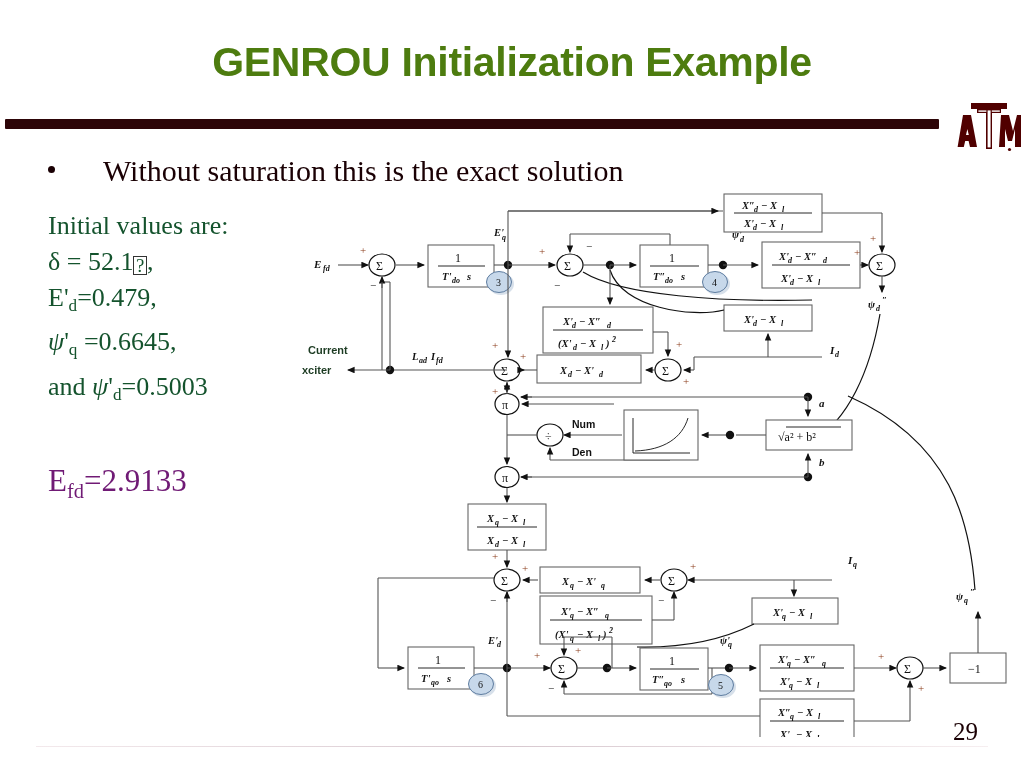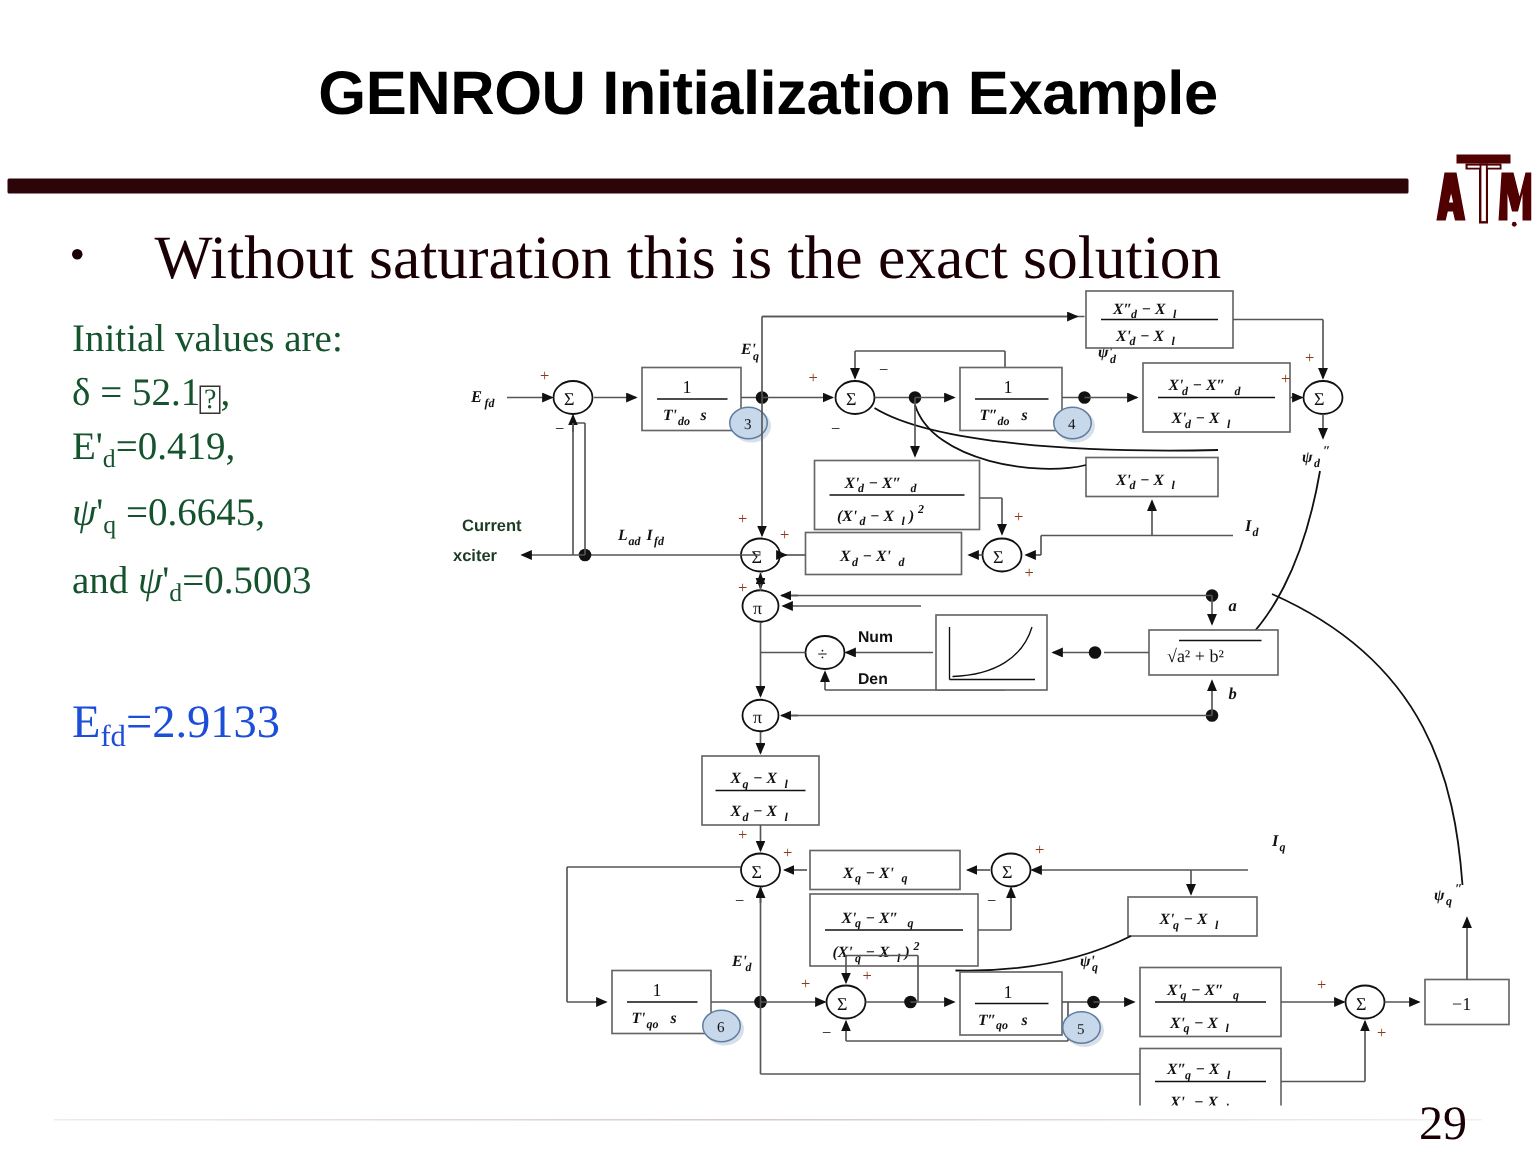--- a/index.html
+++ b/index.html
@@ -9,56 +9,56 @@
     overflow:hidden;position:relative;
   }
   #slide{position:absolute;left:0;top:0;width:1024px;height:768px;background:#fff;}
 
   
   .title{
     position:absolute;left:0;top:38px;width:1024px;
     text-align:center;
     font-family:"Liberation Sans", sans-serif;
     font-weight:bold;font-size:41px;line-height:48px;
-    color:#000000;letter-spacing:-0.3px;
+    color:#4d7c0f;letter-spacing:-0.3px;
   }
   .rule{
     position:absolute;left:5px;top:119px;width:934px;height:10px;
     background:#2d0508;border-radius:1px;
   }
   .logo{position:absolute;left:957px;top:97px;width:64px;height:64px;}
 
   
   .bullet-row{position:absolute;left:48px;top:152px;width:620px;}
   .bullet-dot{
     position:absolute;left:0;top:14px;width:7px;height:7px;border-radius:50%;
     background:#1a0004;
   }
   .bullet-text{
-    position:absolute;left:55px;top:0;font-size:41px;line-height:38px;color:#1a0004;
+    position:absolute;left:55px;top:0;font-size:30px;line-height:38px;color:#1a0004;
     white-space:nowrap;
   }
   .values{
     position:absolute;left:48px;top:208px;width:300px;
     font-size:26px;line-height:36px;color:#14532d;
   }
   .values .ln{white-space:nowrap;}
   .efd-line{
-    position:absolute;left:48px;top:463px;font-size:31px;color:#1d4ed8;white-space:nowrap;
+    position:absolute;left:48px;top:463px;font-size:31px;color:#701a75;white-space:nowrap;
   }
   sub{font-size:0.66em;vertical-align:-0.32em;}
   .psi{font-family:"Liberation Serif", serif;font-style:italic;}
   .box-q{
     display:inline-block;border:1px solid #333;width:0.62em;height:0.92em;
     vertical-align:-0.12em;font-size:0.72em;line-height:0.92em;text-align:center;
   }
 
   
   .pageno{
-    position:absolute;right:46px;top:718px;font-size:32px;color:#1a0004;margin-top:12px;
+    position:absolute;right:46px;top:718px;font-size:25px;color:#1a0004;
   }
   .footline{
     position:absolute;left:36px;top:746px;width:952px;height:1px;
     background:linear-gradient(to right,#f3e9ec,#d8c9d0,#f6eef0);
   }
 
   
   #diagram{position:absolute;left:292px;top:192px;width:732px;height:545px;}
   #diagram svg{display:block;}
 </style>
@@ -90,21 +90,21 @@
   </div>
 
   <div class="bullet-row">
     <span class="bullet-dot"></span>
     <span class="bullet-text">Without saturation this is the exact solution</span>
   </div>
 
   <div class="values">
     <div class="ln">Initial values are:</div>
     <div class="ln">δ = <span>52.1</span><span class="box-q">?</span>,</div>
-    <div class="ln">E'<sub>d</sub>=<span>0.419</span>,</div>
+    <div class="ln">E'<sub>d</sub>=<span>0.479</span>,</div>
     <div class="ln"><span class="psi">ψ</span>'<sub>q</sub> =<span>0.6645</span>,</div>
     <div class="ln">and <span class="psi">ψ</span>'<sub>d</sub>=<span>0.5003</span></div>
   </div>
 
   <div class="efd-line">E<sub>fd</sub>=<span>2.9133</span></div>
 
   <div class="footline"></div>
   <div class="pageno">29</div>
 
   <div id="diagram">

